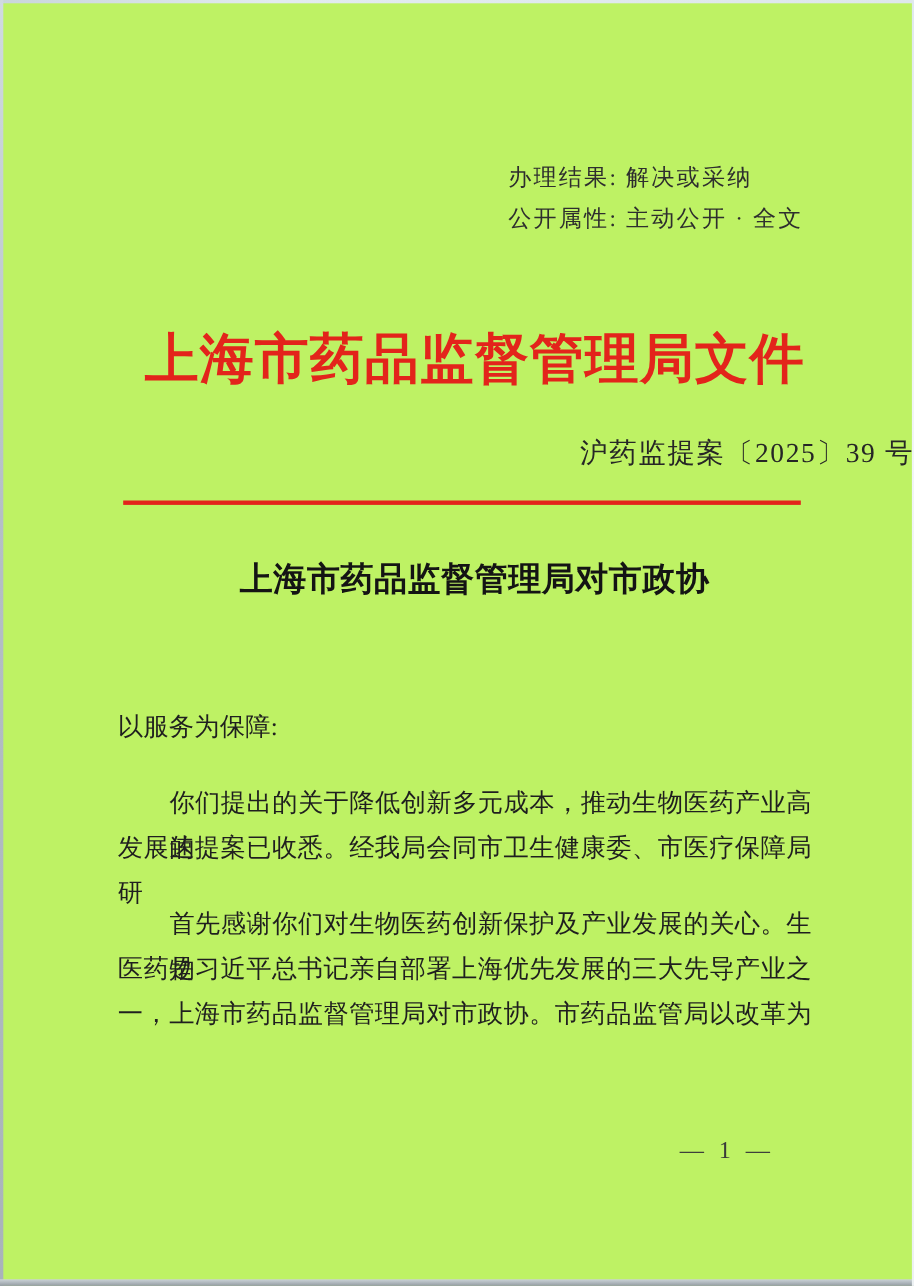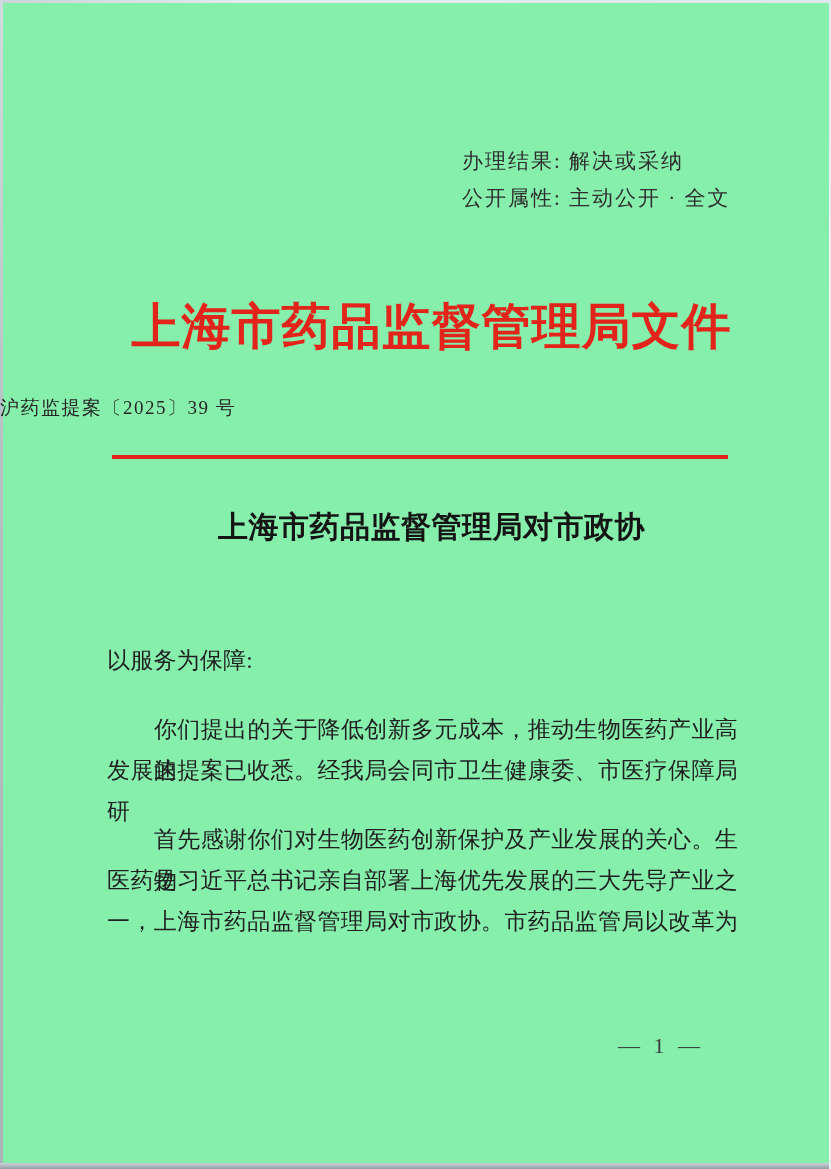--- a/index.html
+++ b/index.html
@@ -5,21 +5,21 @@
   html, body {
     margin: 0;
     padding: 0;
     background: #9aa2a8;
     font-family: "Liberation Serif", "DejaVu Serif", serif;
   }
   .scan {
     position: relative;
     width: 831px;
     height: 1169px;
-    background: #86efac;
+    background: #bef264;
     overflow: hidden;
   }
   
   .edge { position: absolute; }
   .edge-top    { top: 0; left: 0; right: 0; height: 3px;
                  background: linear-gradient(to right, #c9d5db, #e2ebef 30%, #dee7eb); }
   .edge-left   { top: 0; left: 0; bottom: 0; width: 3px;
                  background: linear-gradient(to bottom, #d0dae0, #b5bfc6 40%, #a9b3ba); }
   .edge-bottom { left: 0; right: 0; bottom: 0; height: 6px;
                  background: linear-gradient(to bottom, #ccd3d8, #949ca3); }
@@ -47,22 +47,22 @@
     font-weight: 900;
     letter-spacing: 1px;
     white-space: nowrap;
   }
 
   .doc-number {
     position: absolute;
     top: 395px;
     left: 0;
     width: 100%;
-    text-align: left;
-    font-size: 19px;
+    text-align: right;
+    font-size: 25px;
     color: #262626;
     letter-spacing: 1.5px;
   }
 
   .red-rule {
     position: absolute;
     left: 112px;
     top: 455px;
     width: 616px;
     height: 4px;

